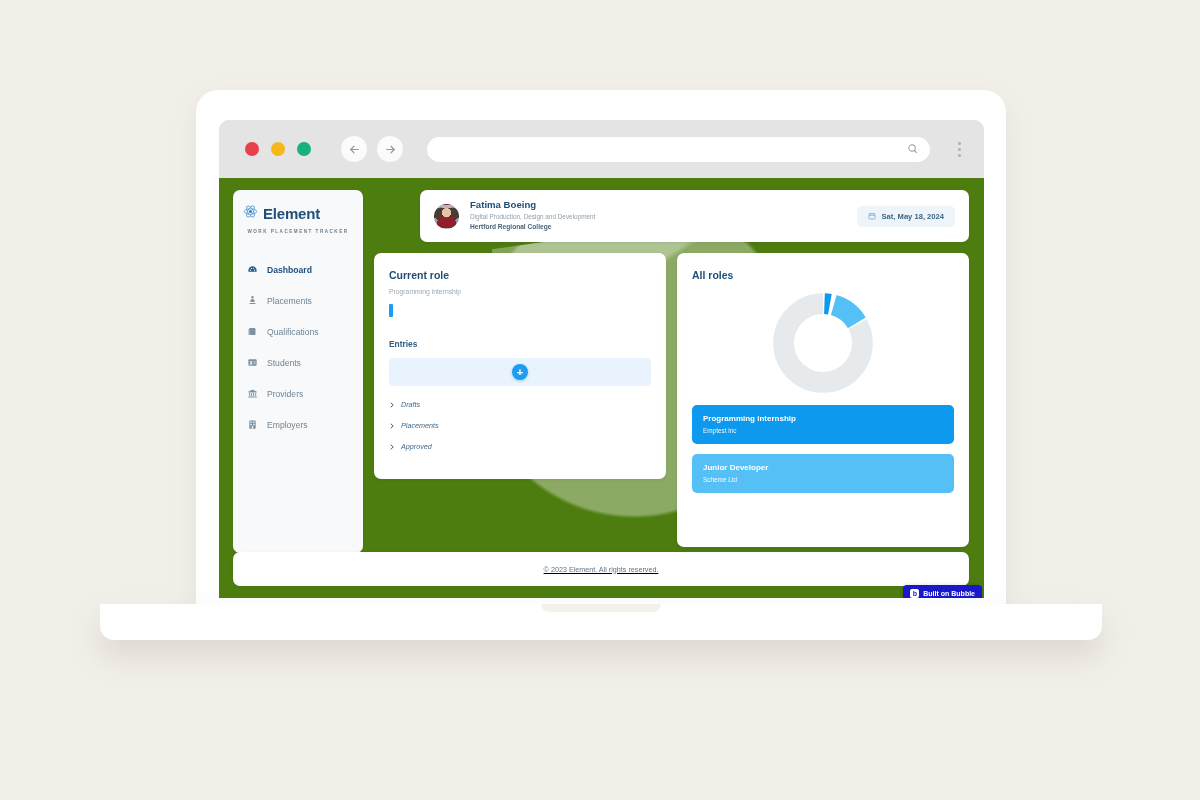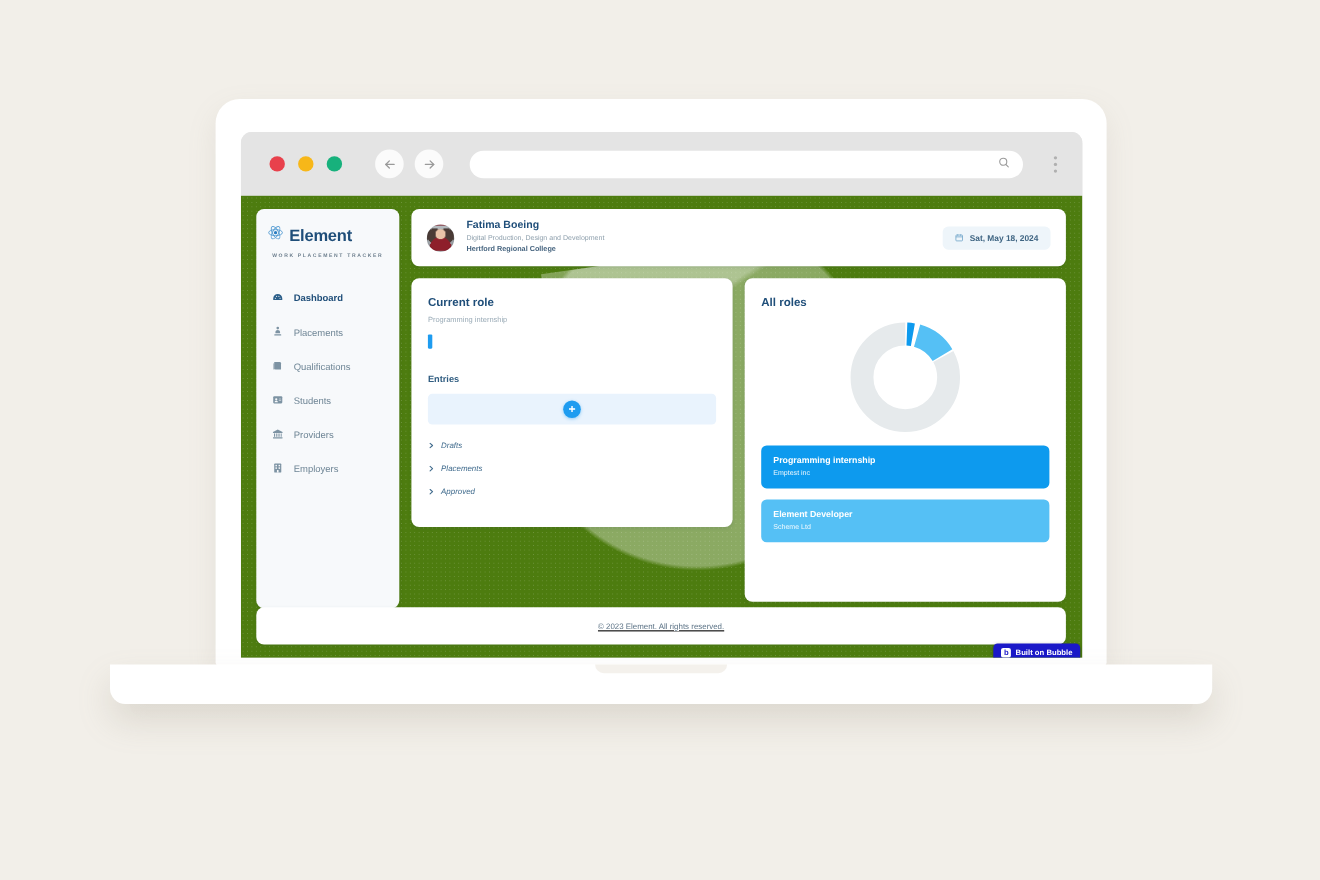--- a/index.html
+++ b/index.html
@@ -179,20 +179,21 @@
     background: #ffffff;
     border-radius: 7px;
     box-shadow: 0 1px 3px rgba(40,60,80,0.10);
   }
 
   
   .user-header {
     display: flex; align-items: center;
     padding: 10px 14px;
     height: 52px;
+    margin-left: 46px;
   }
   .avatar {
     width: 25px; height: 25px; border-radius: 50%;
     background:
       radial-gradient(circle at 50% 34%, #e8c3a8 0 24%, rgba(0,0,0,0) 25%),
       radial-gradient(circle at 50% 88%, #8e1f2b 0 42%, rgba(0,0,0,0) 43%),
       radial-gradient(circle at 26% 40%, #4a3b36 0 30%, rgba(0,0,0,0) 31%),
       radial-gradient(circle at 74% 40%, #4a3b36 0 30%, rgba(0,0,0,0) 31%),
       linear-gradient(170deg, #b9bfc3 0%, #8e949a 100%);
     flex: 0 0 25px;
@@ -507,21 +508,21 @@
                     <circle cx="21" cy="21" r="15.9" fill="transparent" stroke="#0d9aee" stroke-width="8.4" stroke-dasharray="2.2 97.8" stroke-dashoffset="-0.6" transform="rotate(-90 21 21)"></circle>
 
                     <circle cx="21" cy="21" r="15.9" fill="transparent" stroke="#55c0f5" stroke-width="8.4" stroke-dasharray="12 88" stroke-dashoffset="-4.4" transform="rotate(-90 21 21)"></circle>
                   </svg>
                 </div>
                 <div class="role-chip" style="background:#0d9aee">
                   <div class="r-title">Programming internship</div>
                   <div class="r-company">Emptest inc</div>
                 </div>
                 <div class="role-chip" style="background:#55c0f5">
-                  <div class="r-title">Element Developer</div>
+                  <div class="r-title">Junior Developer</div>
                   <div class="r-company">Scheme Ltd</div>
                 </div>
               </div>
             </div>
 
           </div>
         </div>
       </div>
 
       <div class="footer-card" style="position:absolute; left:0; right:0; bottom:12px; margin:0 15px 0 14px;">

